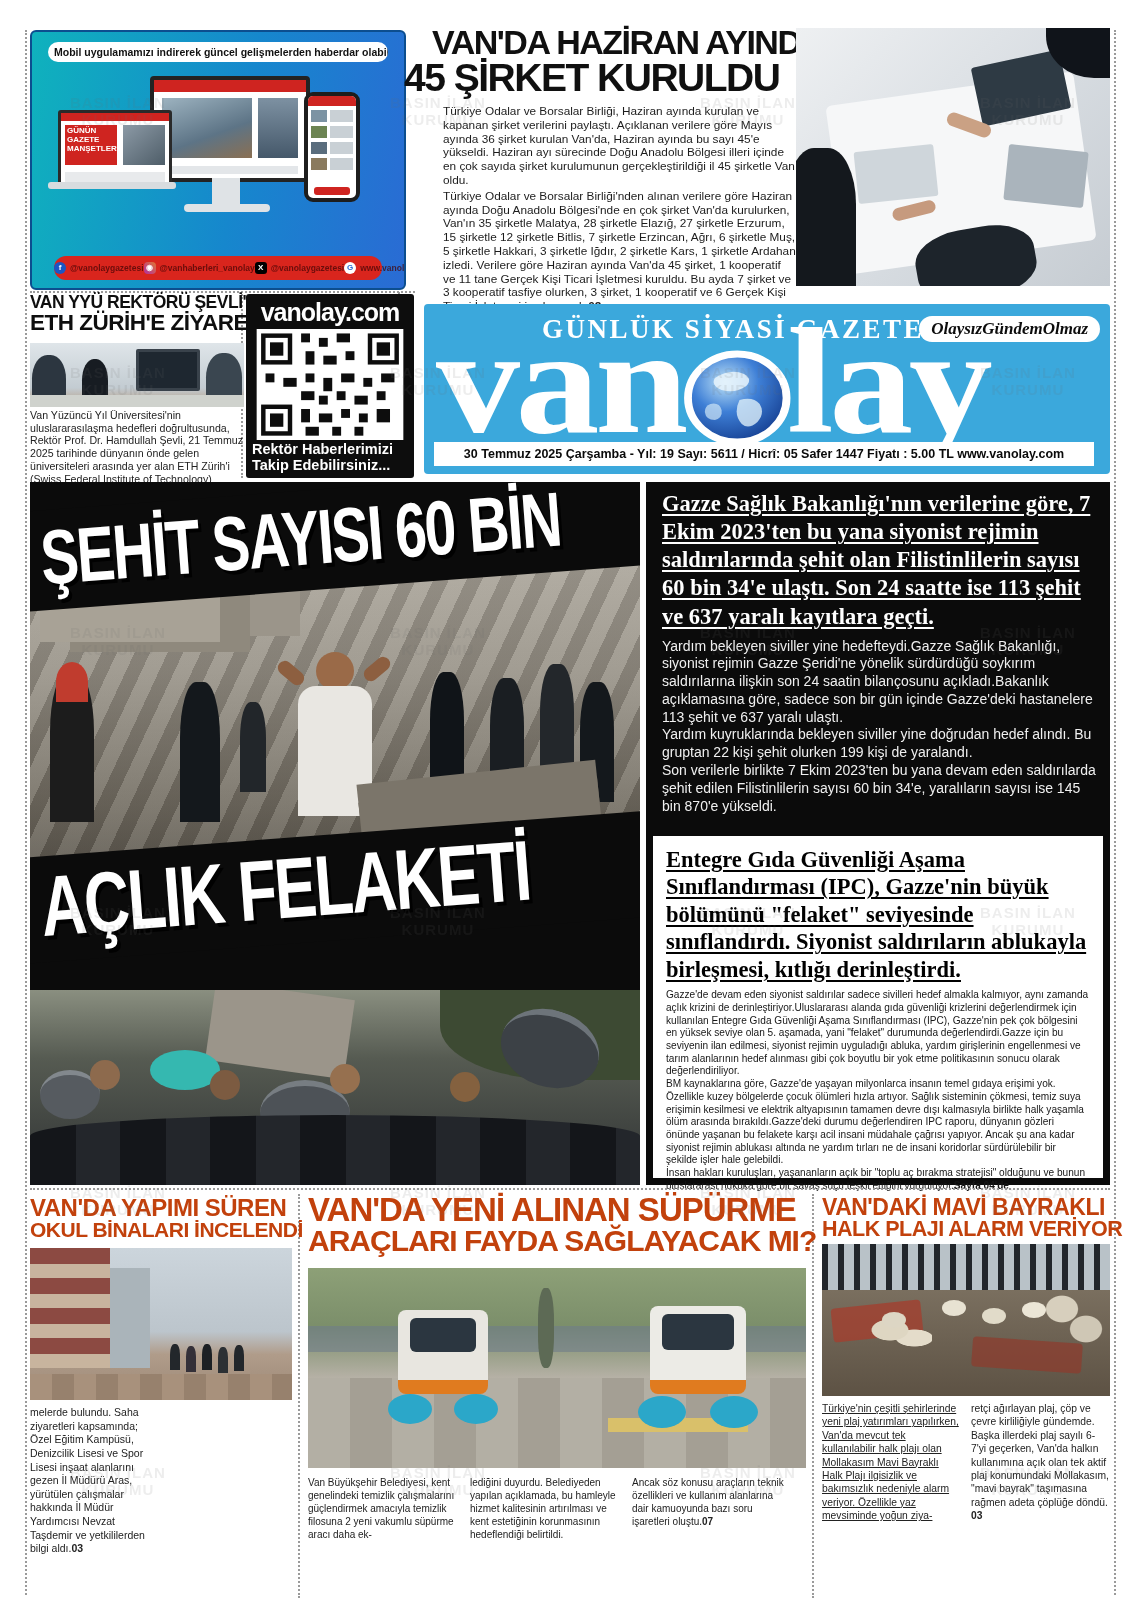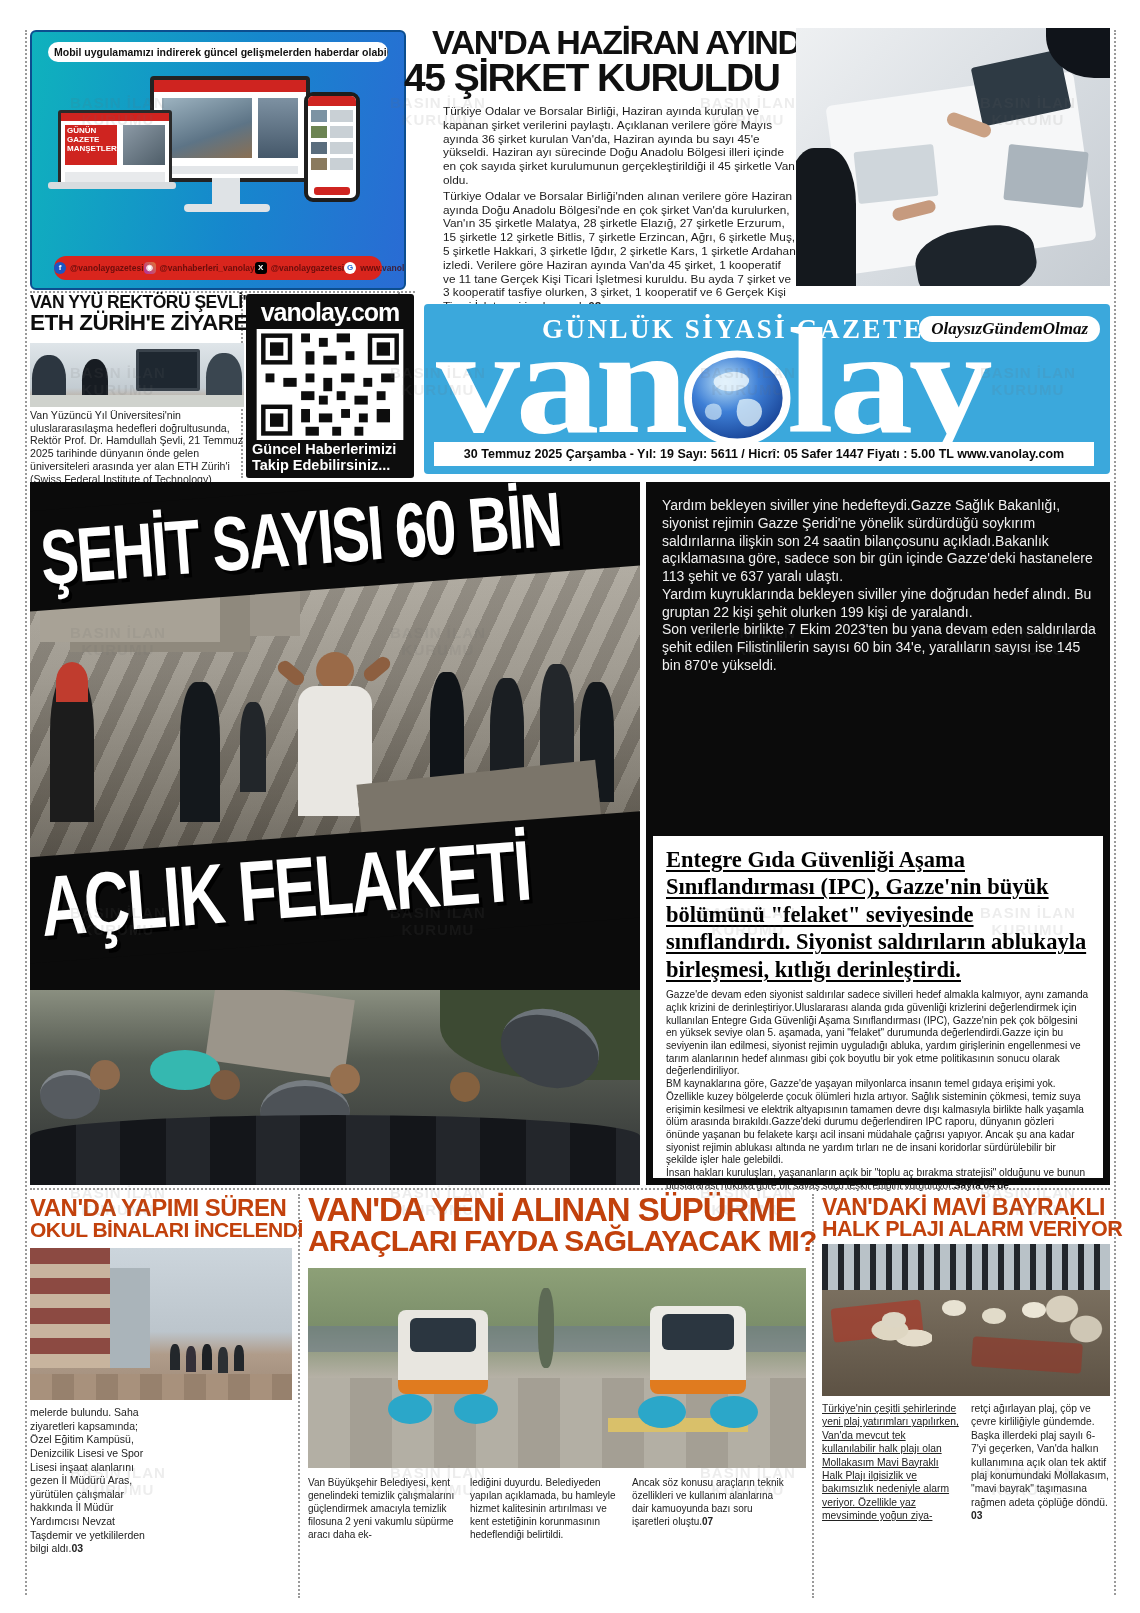--- a/index.html
+++ b/index.html
@@ -280,21 +280,21 @@
           <rect x="2" y="2" width="5" height="5"></rect>
           <rect x="26" y="2" width="5" height="5"></rect>
           <rect x="2" y="18" width="5" height="5"></rect>
         </g>
       <g fill="#0d0d0d">
           <rect x="3" y="3" width="3" height="3"></rect>
           <rect x="27" y="3" width="3" height="3"></rect>
           <rect x="3" y="19" width="3" height="3"></rect>
         </g>
     </svg>
-    <div class="qr-cap">Güncel Haberlerimizi Takip Edebilirsiniz...</div>
+    <div class="qr-cap">Rektör Haberlerimizi Takip Edebilirsiniz...</div>
   </div>
 
   <div class="abs masthead">
     <div class="kicker nowrap">GÜNLÜK SİYASİ GAZETE</div>
     <div class="slogan nowrap">OlaysızGündemOlmaz</div>
     <div class="logo">
       <span>van</span>
       <svg viewBox="0 0 100 100">
         <defs>
           <radialGradient id="glb" cx="38%" cy="32%" r="75%">
@@ -343,20 +343,21 @@
       <div style="position:absolute;left:230px;top:90px;width:90px;height:60px;background:#4d5257;border-radius:50%;border-top:6px solid #777d82;"></div>
       <div style="position:absolute;right:40px;top:20px;width:100px;height:70px;background:#3c4146;border-radius:50%;border-top:7px solid #6d747a;transform:rotate(18deg);"></div>
       <div style="position:absolute;left:10px;top:80px;width:60px;height:44px;background:#565b60;border-radius:50%;border-top:5px solid #82888d;"></div>
       <div style="position:absolute;left:0;bottom:0;width:100%;height:70px;background:repeating-linear-gradient(90deg,#14161a 0 46px,#23262b 46px 90px);border-radius:50% 50% 0 0 / 30% 30% 0 0;"></div>
       <div style="position:absolute;left:60px;top:70px;width:30px;height:30px;background:#8d6a4d;border-radius:50%;box-shadow:120px 10px 0 #7c5b41,240px 4px 0 #96704f,360px 12px 0 #84613f;"></div>
     </div>
   </div>
 
   <div class="abs rightcol">
     <div class="gaza">
+      <div class="gaza-h">Gazze Sağlık Bakanlığı'nın verilerine göre, 7 Ekim 2023'ten bu yana siyonist rejimin saldırılarında şehit olan Filistinlilerin sayısı 60 bin 34'e ulaştı. Son 24 saatte ise 113 şehit ve 637 yaralı kayıtlara geçti.</div>
       <div class="gaza-b">
         <p>Yardım bekleyen siviller yine hedefteydi.Gazze Sağlık Bakanlığı, siyonist rejimin Gazze Şeridi'ne yönelik sürdürdüğü soykırım saldırılarına ilişkin son 24 saatin bilançosunu açıkladı.Bakanlık açıklamasına göre, sadece son bir gün içinde Gazze'deki hastanelere 113 şehit ve 637 yaralı ulaştı.</p>
         <p>Yardım kuyruklarında bekleyen siviller yine doğrudan hedef alındı. Bu gruptan 22 kişi şehit olurken 199 kişi de yaralandı.</p>
         <p>Son verilerle birlikte 7 Ekim 2023'ten bu yana devam eden saldırılarda şehit edilen Filistinlilerin sayısı 60 bin 34'e, yaralıların sayısı ise 145 bin 870'e yükseldi.</p>
       </div>
     </div>
     <div class="ipc">
       <div class="ipc-h">Entegre Gıda Güvenliği Aşama Sınıflandırması (IPC), Gazze'nin büyük bölümünü "felaket" seviyesinde sınıflandırdı. Siyonist saldırıların ablukayla birleşmesi, kıtlığı derinleştirdi.</div>
       <div class="ipc-b">
         <p>Gazze'de devam eden siyonist saldırılar sadece sivilleri hedef almakla kalmıyor, aynı zamanda açlık krizini de derinleştiriyor.Uluslararası alanda gıda güvenliği krizlerini değerlendirmek için kullanılan Entegre Gıda Güvenliği Aşama Sınıflandırması (IPC), Gazze'nin pek çok bölgesini en yüksek seviye olan 5. aşamada, yani "felaket" durumunda değerlendirdi.Gazze için bu seviyenin ilan edilmesi, siyonist rejimin uyguladığı abluka, yardım girişlerinin engellenmesi ve tarım alanlarının hedef alınması gibi çok boyutlu bir yok etme politikasının sonucu olarak değerlendiriliyor.</p>

